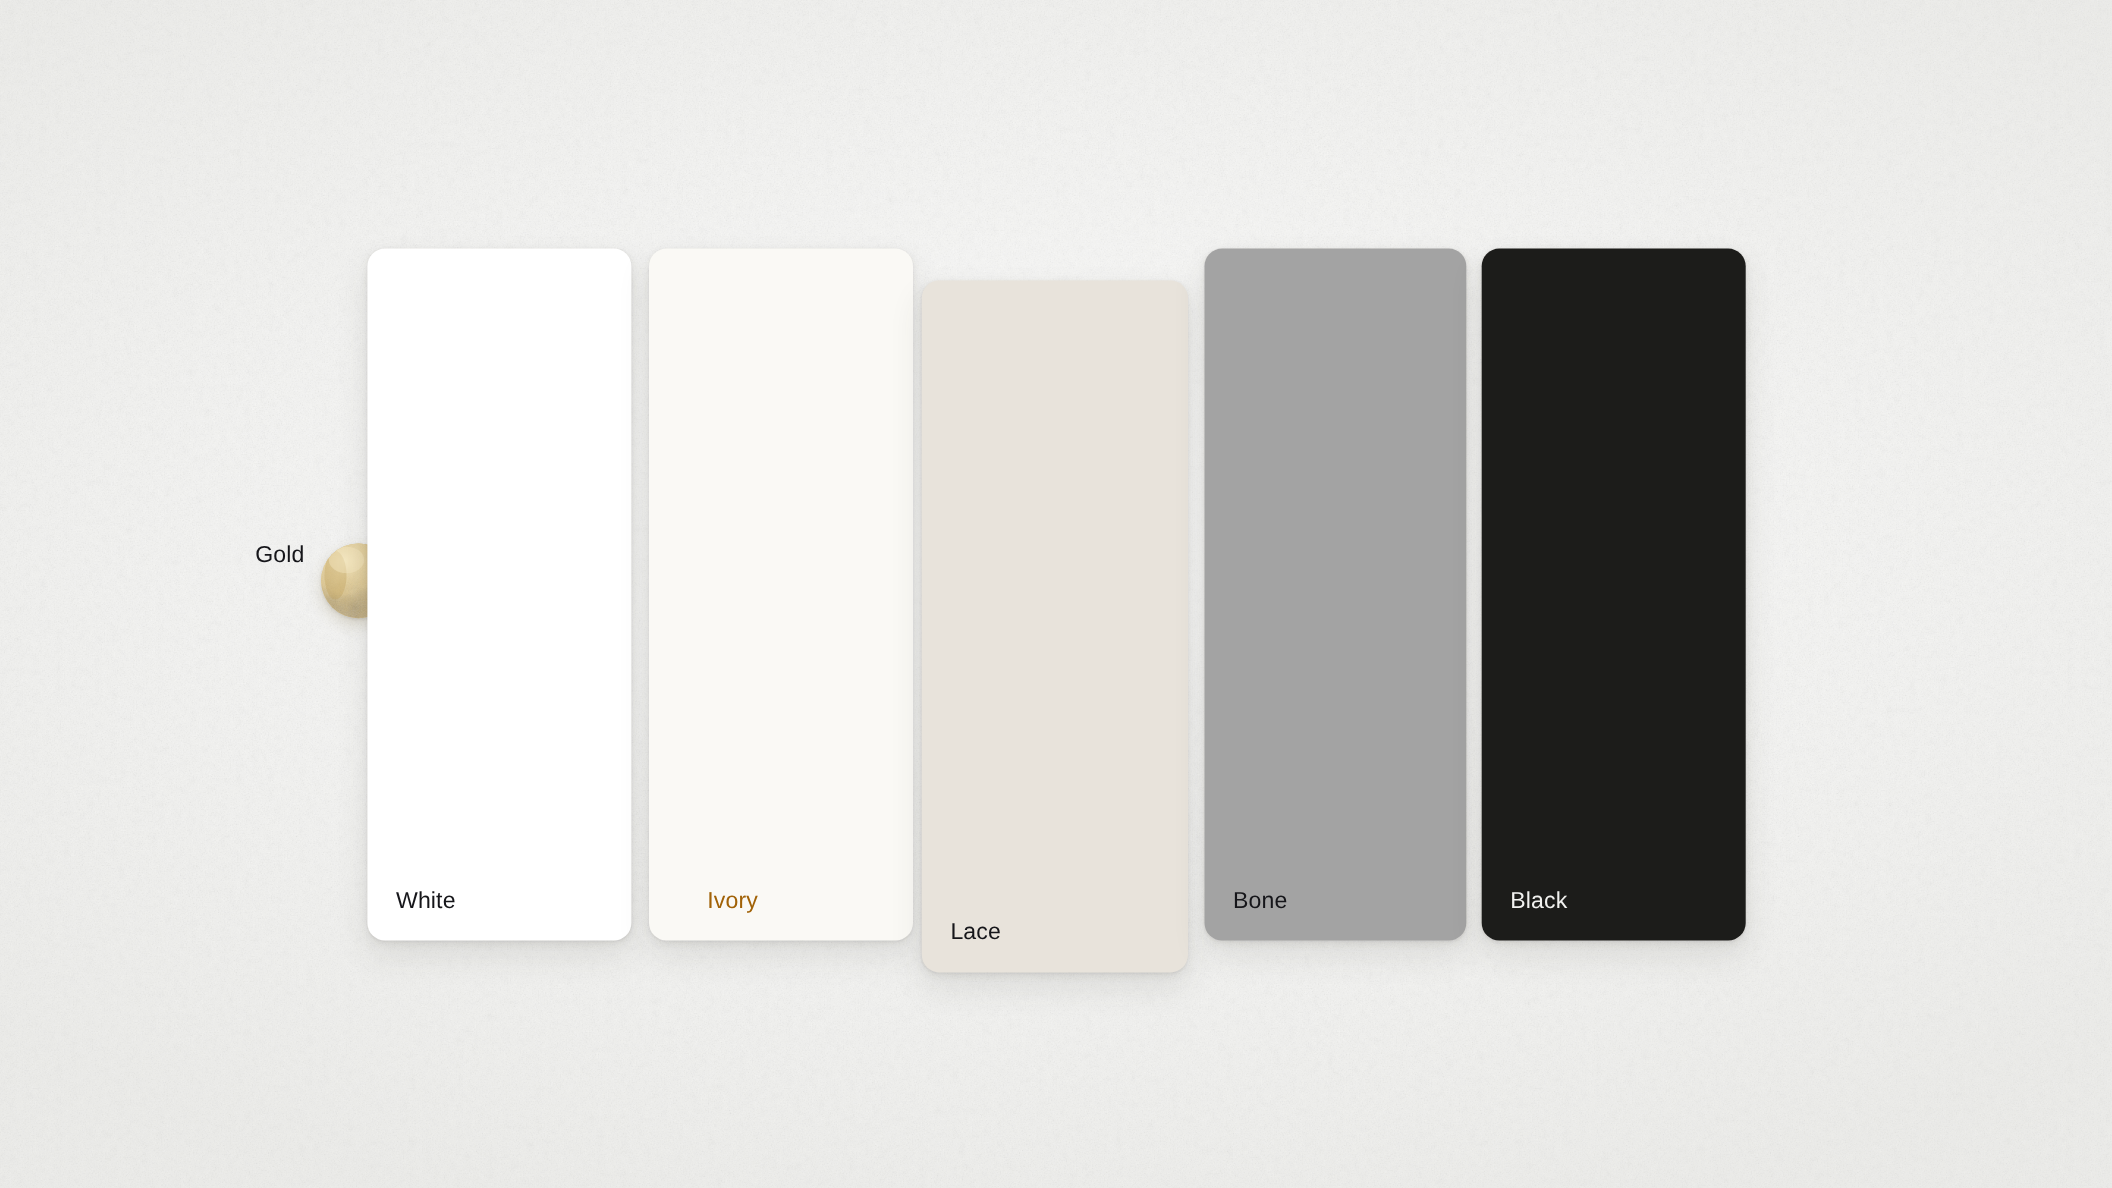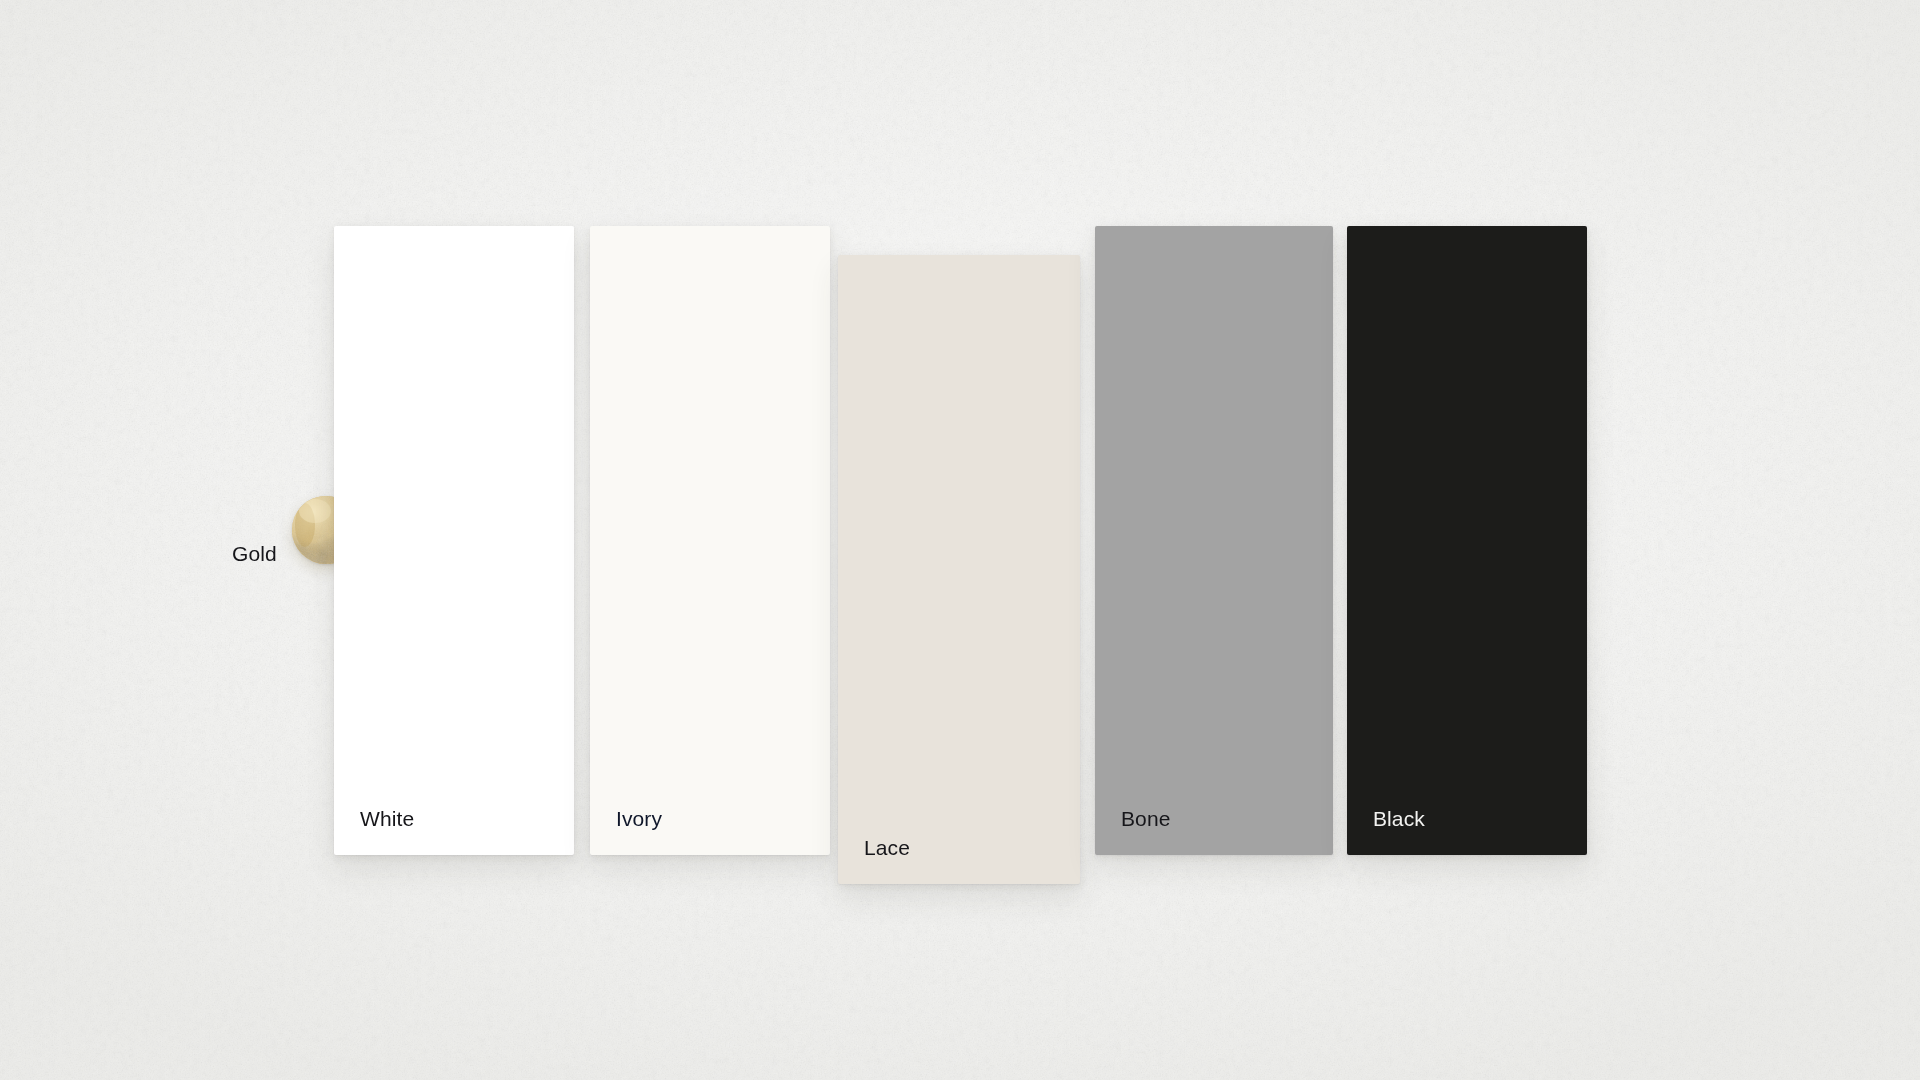--- a/index.html
+++ b/index.html
@@ -44,21 +44,21 @@
     inset: 0;
   }
 
   
   #gold-group {
     position: absolute;
     left: 232px;
     top: 494px;
     height: 70px;
     display: flex;
-    align-items: flex-end;
+    align-items: flex-start;
     gap: 15px;
   }
   #gold-label {
     font-size: 21px;
     line-height: 1;
     color: #16161a;
     letter-spacing: 0.1px;
     white-space: nowrap;
   }
   #gold-chip {
@@ -75,21 +75,21 @@
   #gold-chip .leaf {
     position: absolute;
     inset: -10%;
   }
 
   
   .swatch {
     position: absolute;
     top: 226px;
     height: 629px;
-    border-radius: 2px;
+    border-radius: 16px;
     box-sizing: border-box;
     box-shadow:
       0 14px 30px rgba(60,56,48,0.10),
       0 3px 8px rgba(60,56,48,0.07),
       0 1px 2px rgba(60,56,48,0.06);
     overflow: hidden;
   }
   .swatch-label {
     position: absolute;
     left: 26px;
@@ -169,21 +169,21 @@
         <ellipse cx="30" cy="22" rx="16" ry="12" fill="#f4e7c0" opacity="0.45"></ellipse>
       </svg>
     </div>
   </div>
 
   <div class="swatch" id="swatch-0" style="background-color:#FFFFFF;">
     <div class="swatch-label" style="color:#16161a;">White</div>
   </div>
 
   <div class="swatch" id="swatch-1" style="background-color:#FAF9F5;">
-    <div class="swatch-label" style="color:#0f172a;">Ivory</div>
+    <div class="swatch-label" style="color:#a16207;margin-left:27px;">Ivory</div>
   </div>
 
   <div class="swatch" id="swatch-2" style="background-color:#E8E3DB;">
     <div class="swatch-label" style="color:#16161a;">Lace</div>
   </div>
 
   <div class="swatch" id="swatch-3" style="background-color:#a3a3a3;">
     <div class="swatch-label" style="color:#16161a;">Bone</div>
   </div>
 

